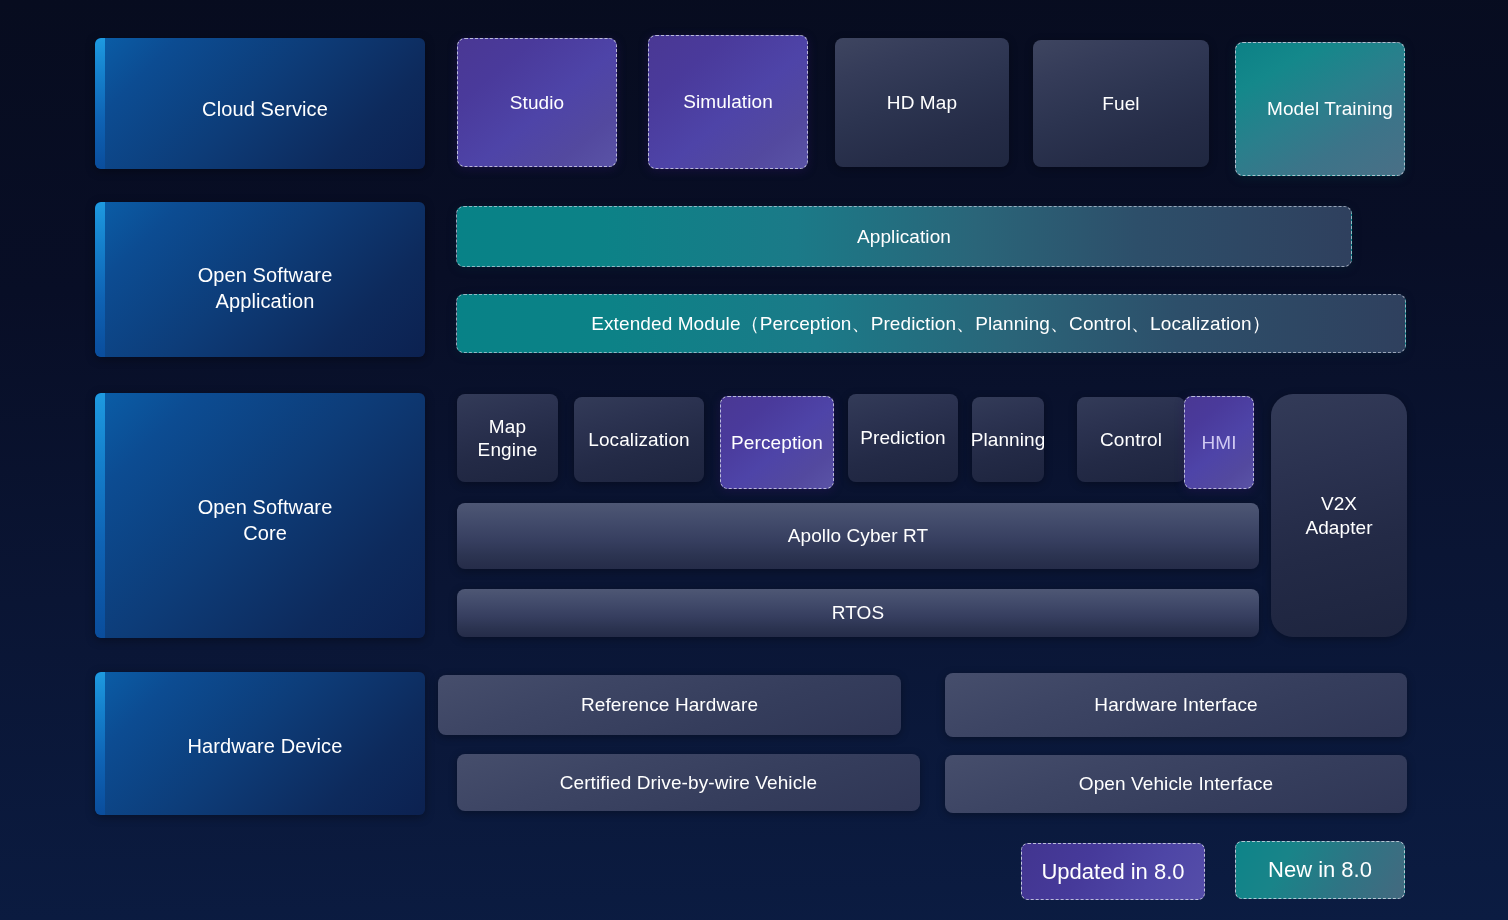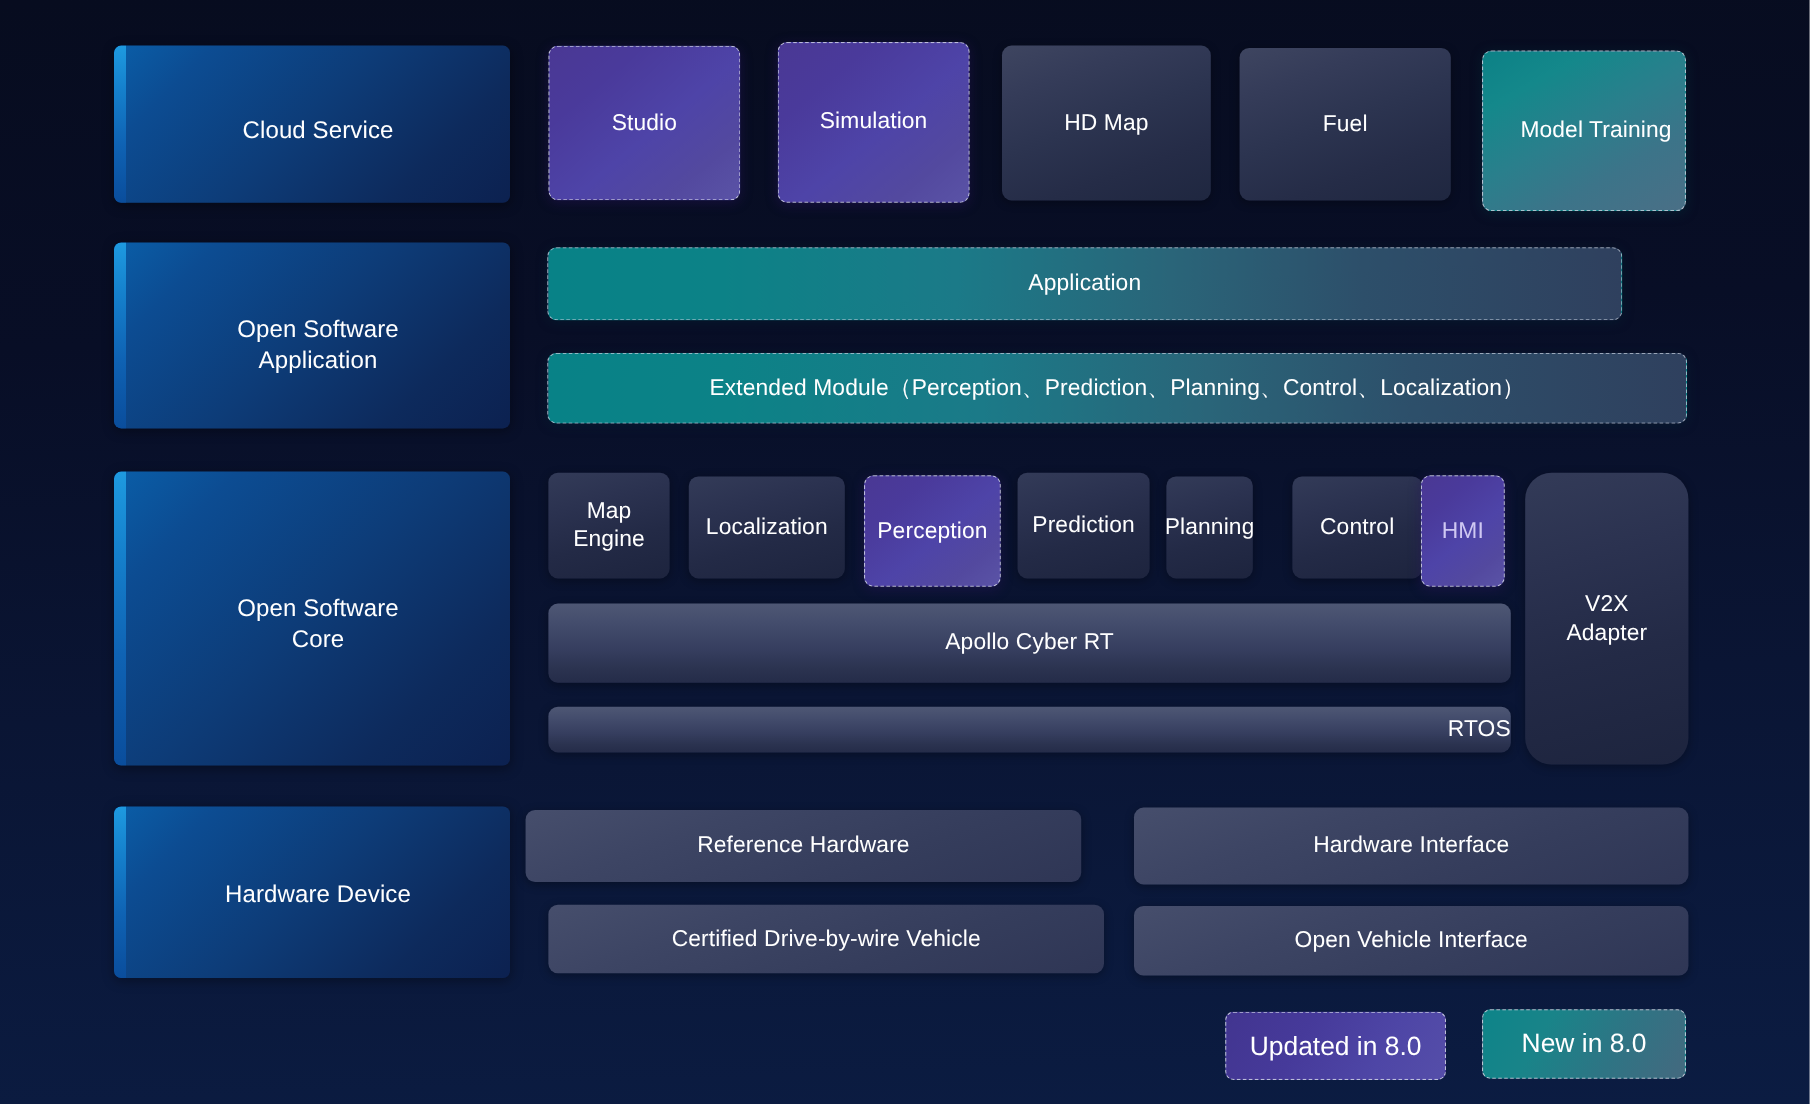--- a/index.html
+++ b/index.html
@@ -200,21 +200,21 @@
   </div>
 
   <div class="box purple" style="left:1184px; top:396px; width:70px; height:93px;">
     <span class="hmi-text">HMI</span>
   </div>
 
   <div class="box slate-lite" style="left:457px; top:503px; width:802px; height:66px;">
     <span>Apollo Cyber RT</span>
   </div>
 
-  <div class="box slate-lite" style="left:457px; top:589px; width:802px; height:38px;justify-content:flex-end;">
+  <div class="box slate-lite" style="left:457px; top:589px; width:802px; height:48px;">
     <span>RTOS</span>
   </div>
 
   <div class="box slate-dark" style="left:1271px; top:394px; width:136px; height:243px;border-radius:22px;">
     <span class="two-line">V2X
 Adapter</span>
   </div>
 
   <div class="box slate-flat" style="left:438px; top:675px; width:463px; height:60px;">
     <span>Reference Hardware</span>

